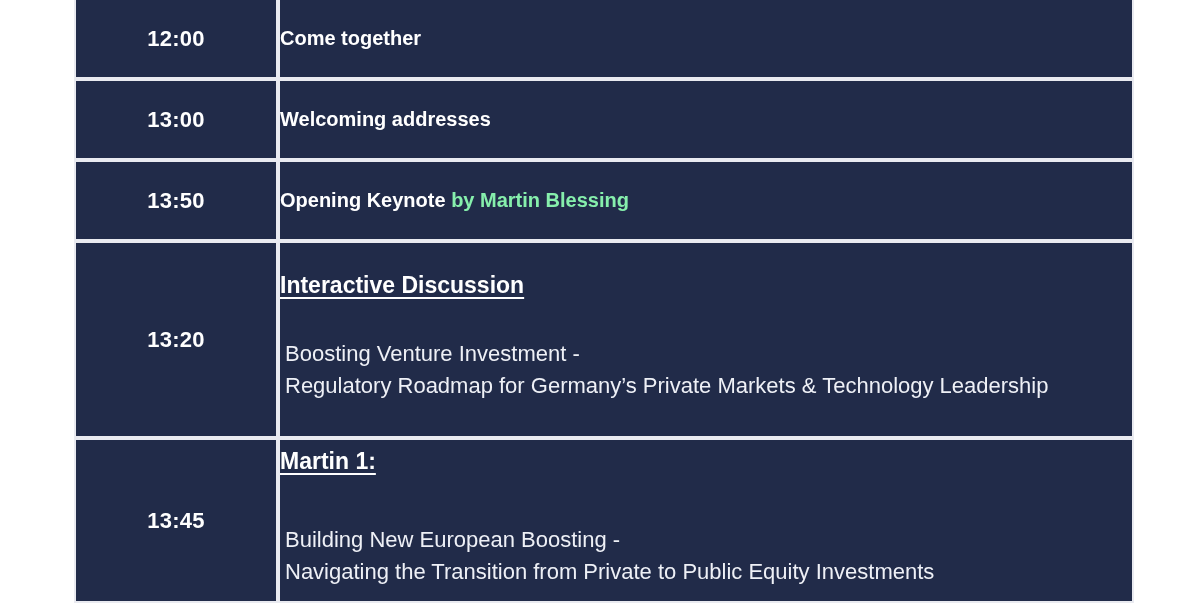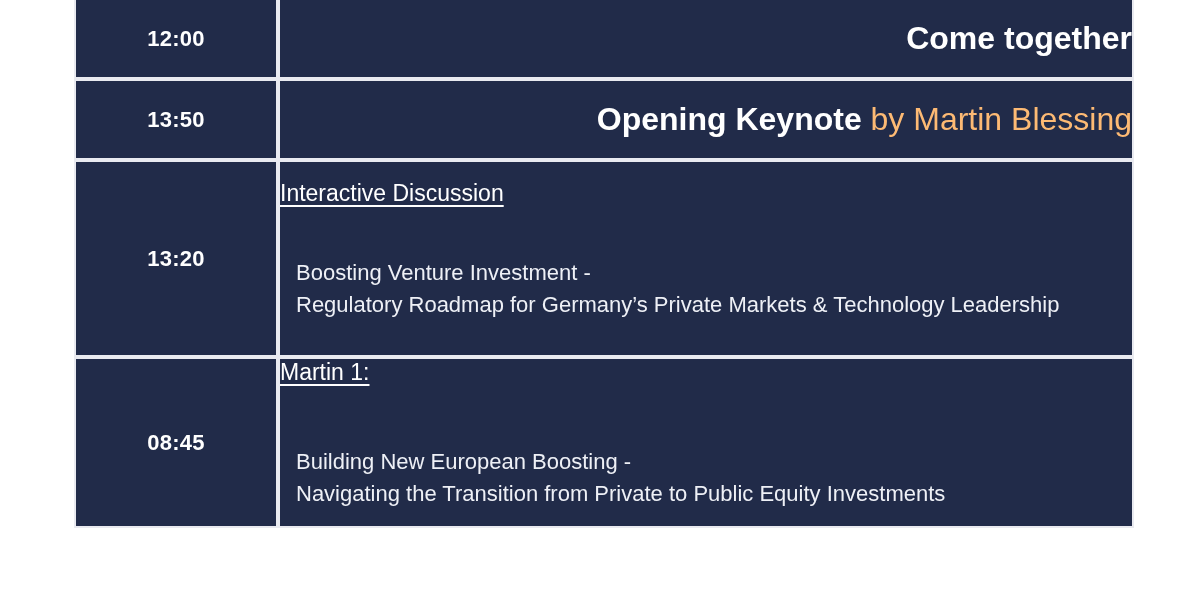--- a/index.html
+++ b/index.html
@@ -52,45 +52,44 @@
   }
 
   .body-cell {
     padding: 0 16px 0 16px;
     text-align: left;
   }
 
   .row-short .body-cell { padding-top: 0; padding-bottom: 0; }
 
   .title-line {
-    font-size: 32px;
+    font-size: 20px;
     line-height: 1.28;
     color: #ffffff;
     white-space: nowrap;
-    text-align: right;
   }
   .title-line .b { font-weight: 700; }
-  .title-line .r { font-weight: 400; color: #fdba74; }
+  .title-line .r { font-weight: 700; color: #86efac; }
 
   .head-underline {
     font-size: 23px;
-    font-weight: 400;
+    font-weight: 700;
     text-decoration: underline;
     text-underline-offset: 4px;
     color: #ffffff;
     display: inline-block;
     margin: 0;
   }
 
   .desc {
     font-size: 22px;
     font-weight: 400;
     line-height: 1.46;
     color: #eef0f6;
-    margin: 16px;
+    margin: 5px;
     white-space: pre-line;
   }
 
   .block-gap-1 { height: 34px; }
   .block-gap-2 { height: 44px; }
 
   .pad-tall { padding-top: 22px; padding-bottom: 20px; }
 </style>
 </head>
 <body>
@@ -103,40 +102,46 @@
     </colgroup>
     <tbody>
 
       <tr class="row-short" style="height:81px;">
         <td class="time-cell">12:00</td>
         <td class="body-cell">
           <div class="title-line"><span class="b">Come together</span><span class="r"></span></div>
         </td>
       </tr>
 
+      <tr class="row-short" style="height:81px;">
+        <td class="time-cell">13:00</td>
+        <td class="body-cell">
+          <div class="title-line"><span class="b">Welcoming addresses</span><span class="r"></span></div>
+        </td>
+      </tr>
 
       <tr class="row-short" style="height:81px;">
         <td class="time-cell">13:50</td>
         <td class="body-cell">
           <div class="title-line"><span class="b">Opening Keynote</span><span class="r"> by Martin Blessing</span></div>
         </td>
       </tr>
 
       <tr style="height:197px;">
         <td class="time-cell">13:20</td>
         <td class="body-cell pad-tall">
           <div class="head-underline">Interactive Discussion</div>
           <div class="block-gap-1"></div>
           <div class="desc">Boosting Venture Investment -
 Regulatory Roadmap for Germany’s Private Markets &amp; Technology Leadership</div>
         </td>
       </tr>
 
       <tr style="height:165px;">
-        <td class="time-cell">08:45</td>
+        <td class="time-cell">13:45</td>
         <td class="body-cell pad-tall">
           <div class="head-underline">Martin 1: </div>
           <div class="block-gap-2"></div>
           <div class="desc">Building New European Boosting -
 Navigating the Transition from Private to Public Equity Investments</div>
         </td>
       </tr>
 
     </tbody>
   </table>

